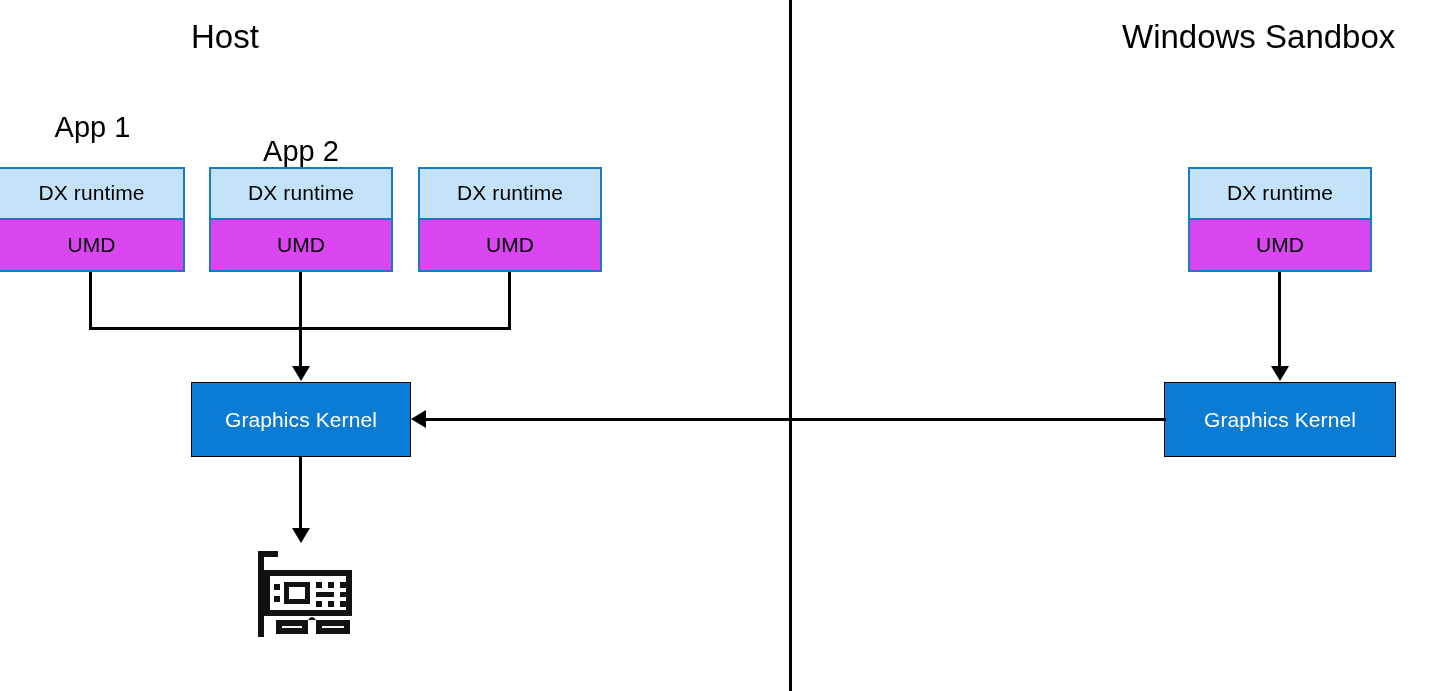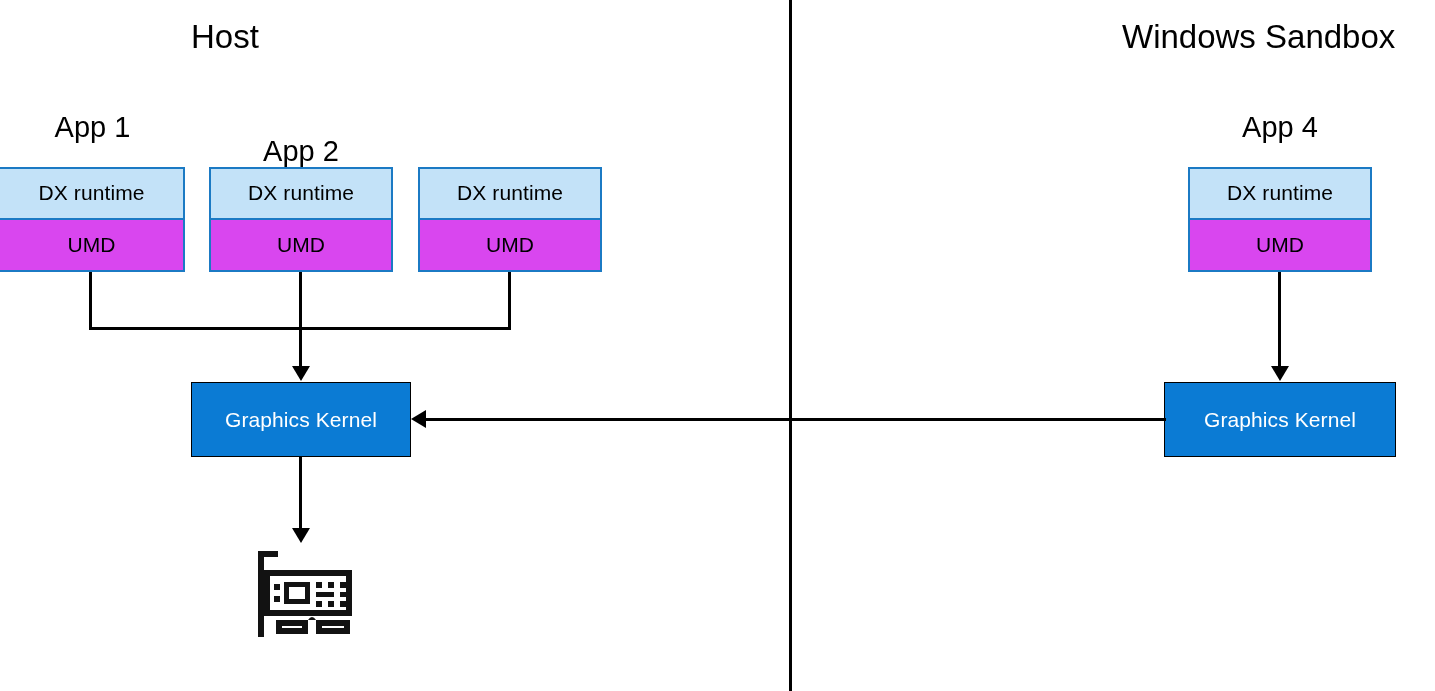--- a/index.html
+++ b/index.html
@@ -187,21 +187,20 @@
 
       <path d="M24 72 H56 V86 H24 Z
                M30 78 V80 H50 V78 Z" fill="#121212" fill-rule="evenodd"></path>
       <path d="M64 72 H98 V86 H64 Z
                M70 78 V80 H92 V78 Z" fill="#121212" fill-rule="evenodd"></path>
 
       <path d="M56 72 q4 -6 8 0 Z" fill="#121212"></path>
     </svg>
   </div>
 
-  <div class="app-label" style="left:1188px; top:113px; width:184px;">App 4</div>
   <div class="app-stack" style="left:1188px; top:167px; width:184px; height:105px;">
     <div class="stack-cell cell-dx">DX runtime</div>
     <div class="stack-cell cell-umd">UMD</div>
   </div>
 
   <div class="vline" style="left:1278px; top:272px; height:95px;"></div>
   <div class="arrow-down" style="left:1271px; top:366px;"></div>
 
   <div class="kernel-box" style="left:1164px; top:382px; width:232px; height:75px;">Graphics Kernel</div>
 

